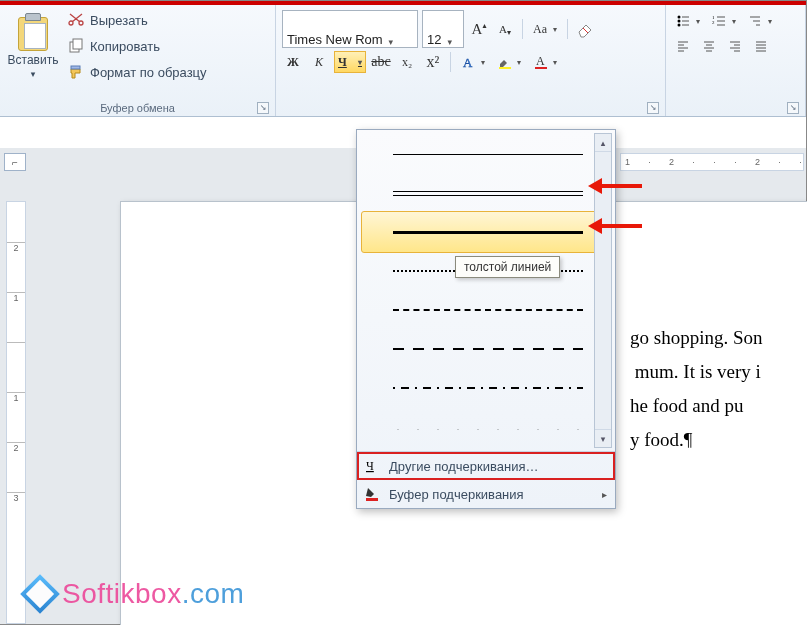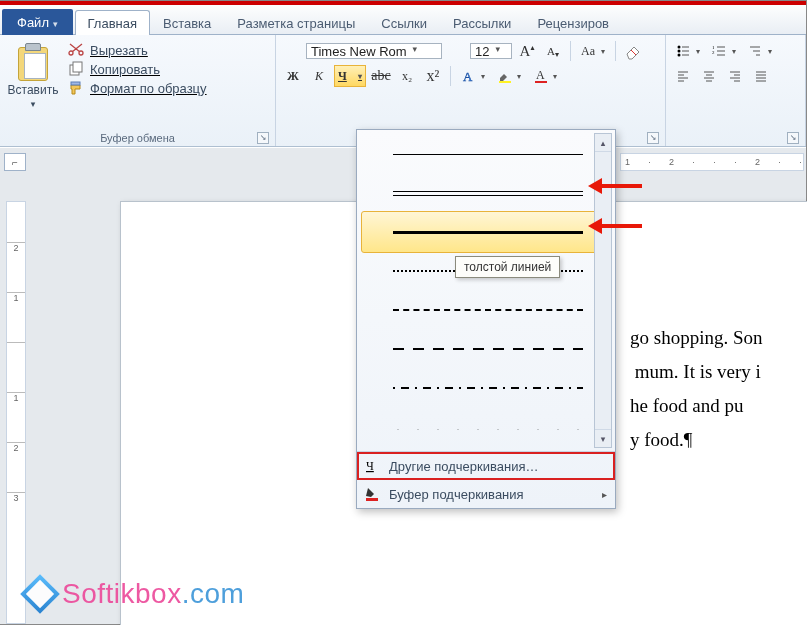--- a/index.html
+++ b/index.html
@@ -22,27 +22,27 @@
   .group-launcher { position: absolute; right: 0; bottom: 1px; width: 12px; height: 12px; border: 1px solid #a0b0c0; font-size: 8px; line-height: 9px; text-align: center; color: #5a6a7e; background: #f5f8fb;}
   
   .paste-btn { display: flex; flex-direction: column; align-items: center; width: 54px; padding-top: 6px; gap: 2px;}
   .paste-icon { width: 34px; height: 38px; position: relative;}
   .paste-board { position:absolute; left:2px; top:4px; width:30px; height:34px; background:#f3d77b; border:1px solid #c4a43a; border-radius:3px;}
   .paste-clip { position:absolute; left:9px; top:0; width:16px; height:8px; background:#b9c3cc; border:1px solid #7a8690; border-radius:2px 2px 0 0;}
   .paste-sheet { position:absolute; left:8px; top:10px; width:22px; height:26px; background:#fff; border:1px solid #a7b3c0;}
   .paste-label { font-size: 12px; color:#3b4c60;}
   .paste-dd { font-size:9px; color:#3b4c60;}
   
-  .clip-list { display:flex; flex-direction:column; gap:1px; padding-top:4px;text-decoration:underline;}
+  .clip-list { display:flex; flex-direction:column; gap:8px; padding-top:4px;}
   .clip-item { display:flex; align-items:center; gap:5px; font-size:13px; color:#3b4c60; padding:1px 3px; cursor:pointer;}
   .ci-icon { width:18px; height:16px; display:flex; align-items:center; justify-content:center;}
   
   .font-group .group-body { flex-direction: column; gap: 3px; padding-top:3px;}
   .font-row { display:flex; align-items:center; gap:4px;}
-  .combo { background:#fff; border:1px solid #a7b3c0; height:16px; display:flex; align-items:flex-start; padding:0 4px; font-size:13px; color:#222;margin-left:24px;}
+  .combo { background:#fff; border:1px solid #a7b3c0; height:38px; display:flex; align-items:flex-end; padding:0 4px; font-size:13px; color:#222;}
   .combo .dd { margin-left:6px; font-size:9px; color:#555;}
   .sq { width:22px; height:22px; border:1px solid transparent; display:flex; align-items:center; justify-content:center; font-family: "Times New Roman", serif; cursor:pointer; color:#333;}
   .sq.sel { background:linear-gradient(#fff0b7,#ffd862); border:1px solid #e8b33a;}
   .sq.split { width:32px; justify-content:space-between; padding:0 3px;}
   .sq .dd { font-size:8px; margin-left:3px; color:#555;}
   .sep { width:1px; height:20px; background:#c8d4e3; margin:0 2px;}
   
   .para-group .group-body { flex-direction:column; gap:3px; padding-top:3px;}
   
   
@@ -91,29 +91,20 @@
   .watermark .logo::after { content:""; position:absolute; inset:4px; transform:rotate(45deg); background:#fff;}
   .watermark b{font-weight:400; color:#ec4899;}
   .watermark em{font-style:normal; color:#3b95d8;}
 </style>
 </head>
 <body>
 
 <div class="app-frame">
   <div class="redbar"></div>
 
-  <div class="tabs">
-    <div class="tab file">Файл</div>
-    <div class="tab active">Главная</div>
-    <div class="tab">Вставка</div>
-    <div class="tab">Разметка страницы</div>
-    <div class="tab">Ссылки</div>
-    <div class="tab">Рассылки</div>
-    <div class="tab">Рецензиров</div>
-  </div>
 
   <div class="ribbon">
 
     <div class="group" style="width:276px">
       <div class="group-body">
         <div class="paste-btn">
           <div class="paste-icon">
             <div class="paste-board"></div>
               <div class="paste-clip"></div>
               <div class="paste-sheet"></div>

